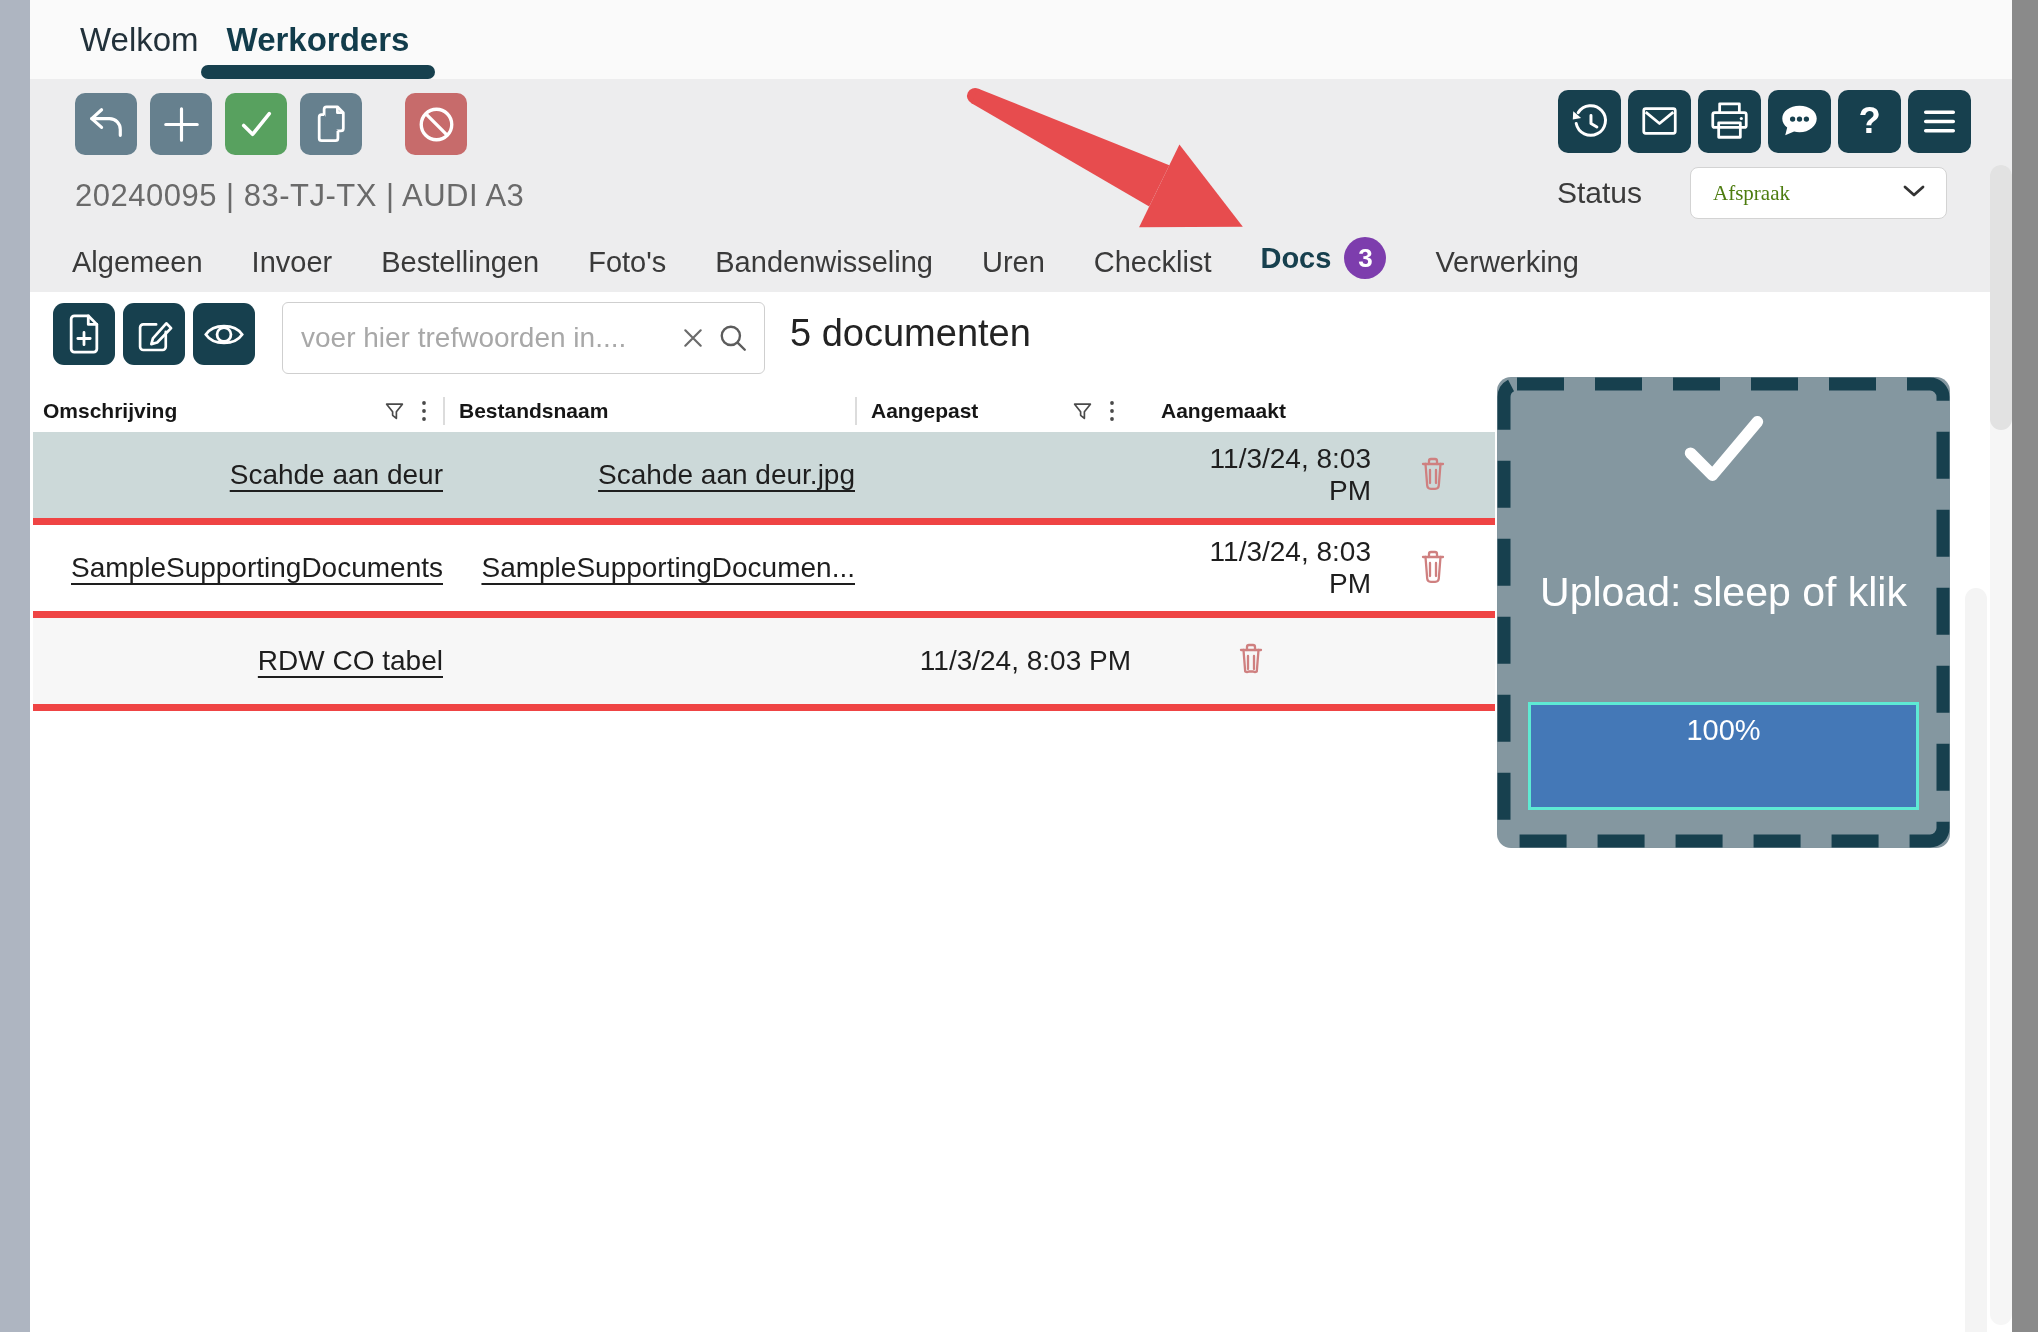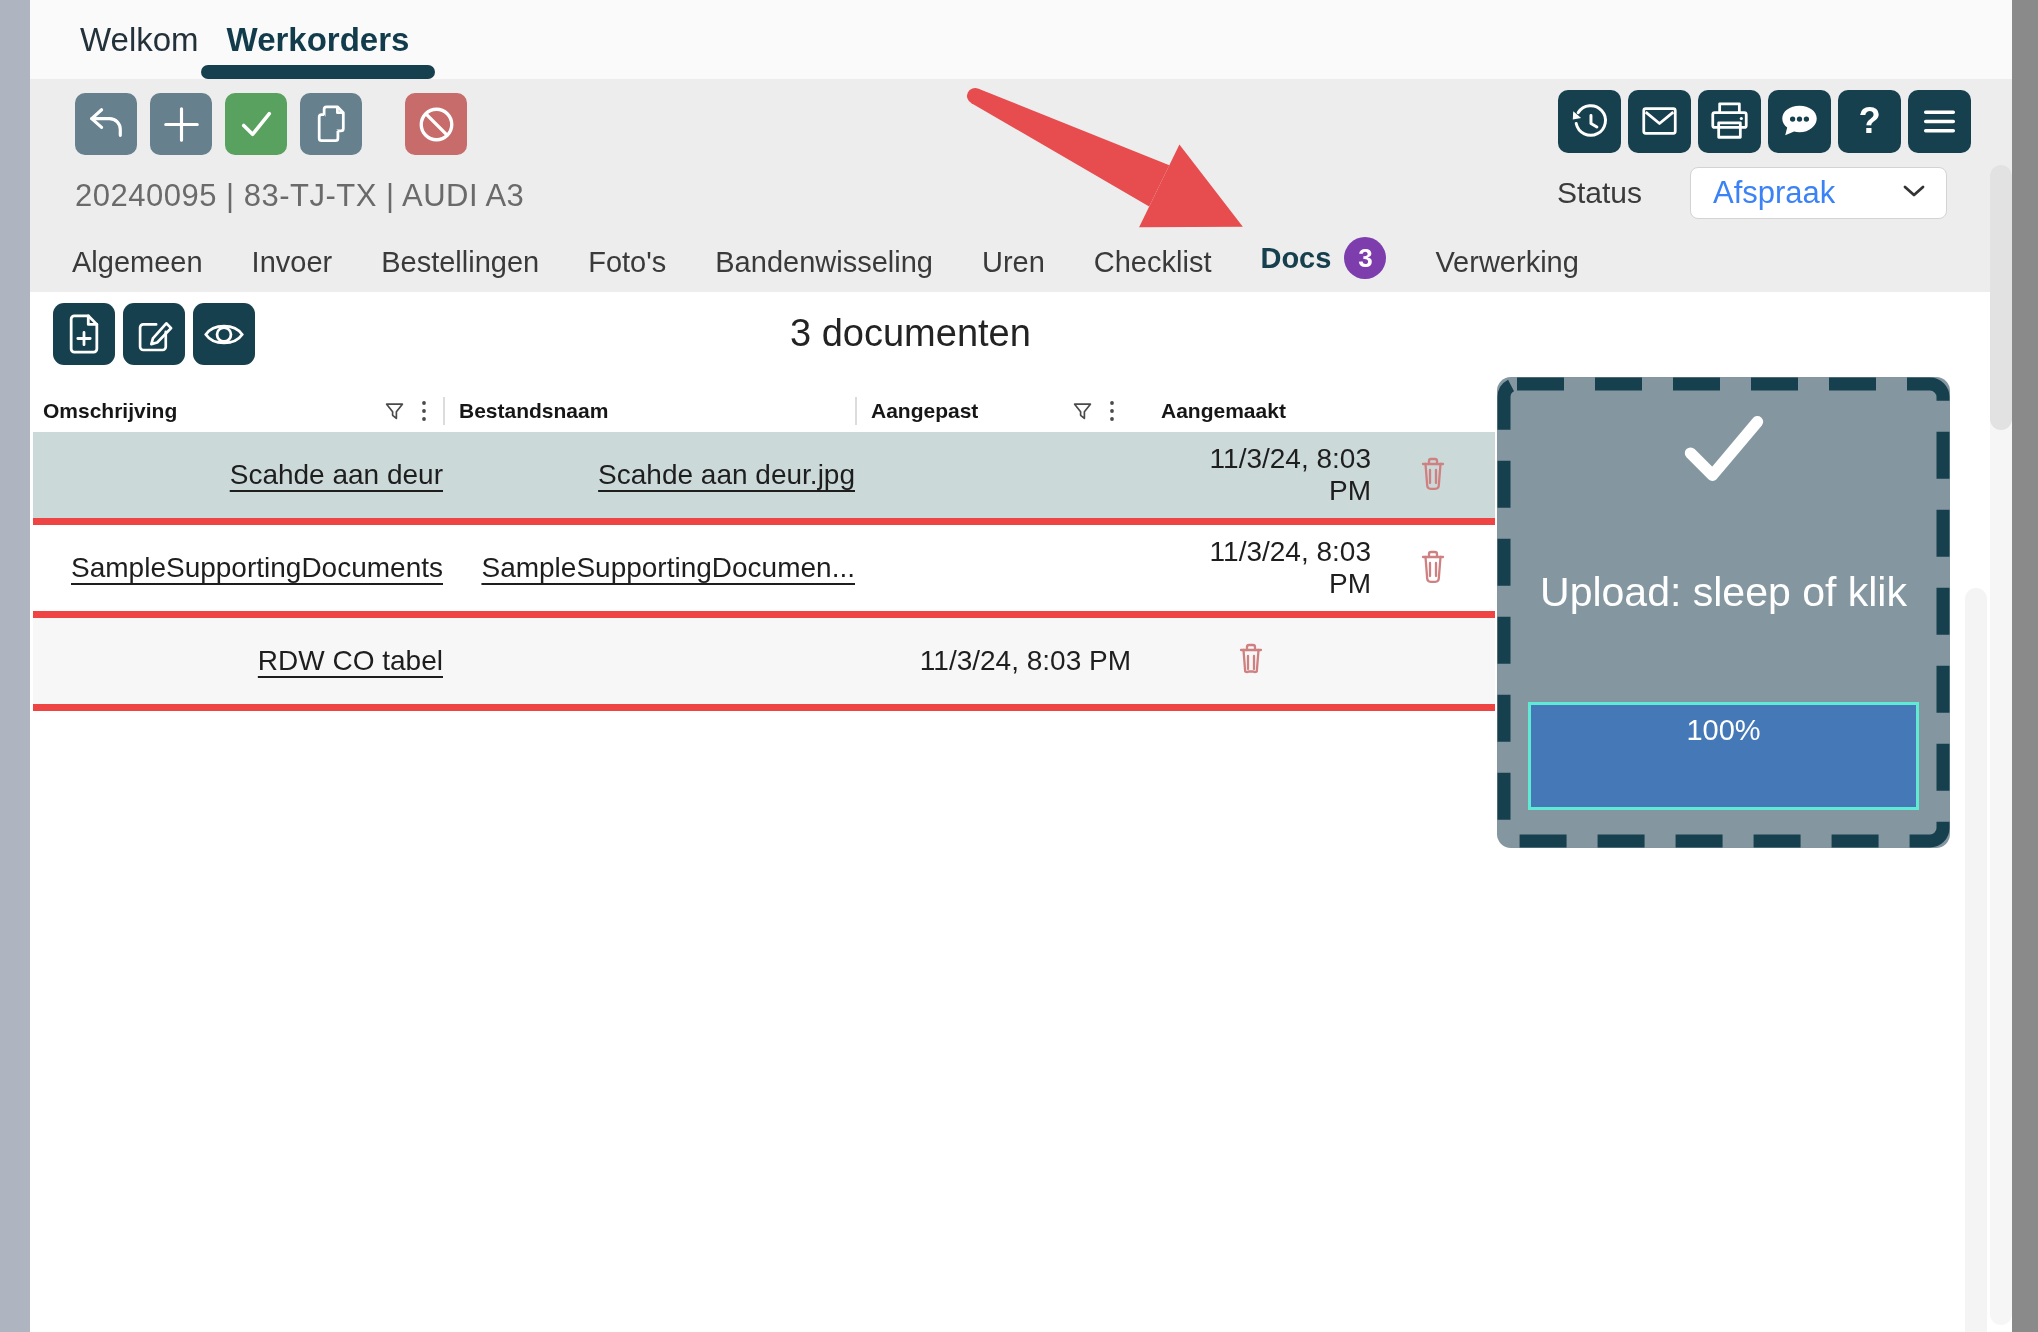--- a/index.html
+++ b/index.html
@@ -31,21 +31,21 @@
 
   .tb-right { position:absolute; right:41px; top:11px; display:flex; gap:7px; }
   .teal { background:#17404e; width:63px; height:63px; }
 
   .wo-title { position:absolute; left:45px; top:99px; font-size:31px; color:#6a6a6a; letter-spacing:0.5px; }
 
   .status-row { position:absolute; right:65px; top:88px; display:flex; align-items:center; }
   .status-label { font-size:30px; color:#3b3b3b; margin-right:48px; }
   .status-select { width:257px; height:52px; background:#ffffff; border:1px solid #d3d3d3; border-radius:8px;
                    display:flex; align-items:center; padding:0 20px 0 22px; cursor:pointer; }
-  .status-select .val { font-size:31px; color:#3b82f6; flex:1; }
+  .status-select .val { font-size:21px; color:#4d7c0f; flex:1;font-family:Liberation Serif, serif; }
 
   .detail-tabs { position:absolute; left:42px; bottom:13px; display:flex; gap:49px; align-items:flex-end; }
   .dtab { position:relative; font-size:29px; color:#3a3a3a; display:flex; align-items:center; gap:13px; cursor:default; }
   .dtab.active { color:#17404e; font-weight:bold;margin-top:44px; }
   .dtab .badge { width:42px; height:42px; border-radius:50%; background:#7d3dad; color:#fff; font-size:26px;
                  font-weight:bold; display:flex; align-items:center; justify-content:center; }
   .dtab.active .dtab-underline { position:absolute; left:-14px; right:-14px; bottom:-26px; height:13px;
                  background:#17404e; border-radius:8px 8px 0 0; }
 
   
@@ -286,22 +286,36 @@
       <button class="tbtn teal">
         <span>
             <svg width="62" height="62" viewBox="0 0 58 58" fill="none" stroke="#fff" stroke-width="2.6">
               <path d="M12 29.5 C19 19 39 19 46 29.5 C39 40 19 40 12 29.5 Z"></path>
               <circle cx="29" cy="29.5" r="6.5"></circle>
             </svg>
           </span>
       </button>
     </div>
 
-
-    <div class="doc-count">3 documenten</div>
+    <div class="search-box">
+      <input type="text" placeholder="voer hier trefwoorden in...." style="">
+      <span class="sb-icon">
+          <svg width="22" height="22" viewBox="0 0 20 20" fill="none" stroke="#6b6b6b" stroke-width="2" stroke-linecap="round">
+            <path d="M3 3 L17 17 M17 3 L3 17"></path>
+          </svg>
+        </span>
+      <span class="sb-icon">
+          <svg width="30" height="30" viewBox="0 0 28 28" fill="none" stroke="#5c5c5c" stroke-width="2.2" stroke-linecap="round">
+            <circle cx="12" cy="12" r="8.5"></circle>
+            <path d="M18.5 18.5 L25 25"></path>
+          </svg>
+        </span>
+    </div>
+
+    <div class="doc-count">5 documenten</div>
 
     <div class="doc-table">
       <div class="trow thead">
         <div class="cell c-pad1">
           <span>Omschrijving</span>
           <span class="hicons">
             <span class="hi">
                 <svg width="21" height="21" viewBox="0 0 20 20" fill="none" stroke="#4a4a4a" stroke-width="1.6" stroke-linejoin="round">
                   <path d="M2.5 3 H17.5 L11.8 10.3 V16.5 L8.2 13.6 V10.3 Z"></path>
                 </svg>

